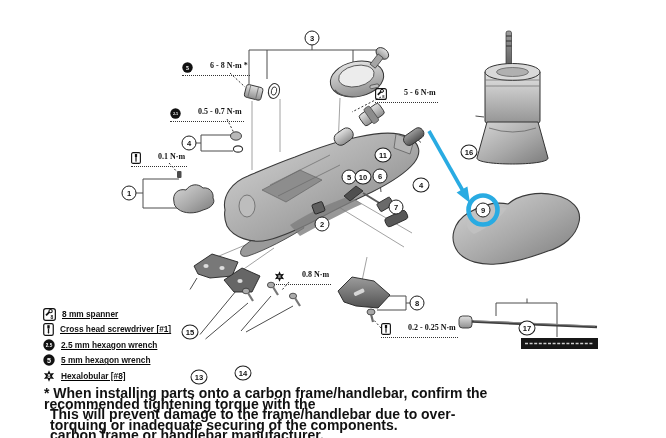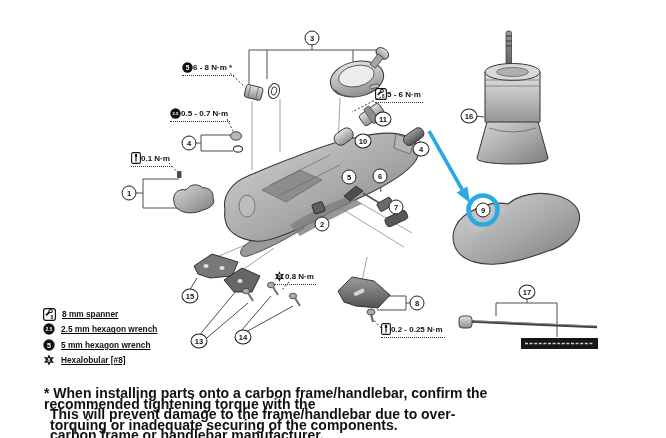--- a/index.html
+++ b/index.html
@@ -2,24 +2,24 @@
 <html><head>
 <meta charset="utf-8">
 <style>
   html,body{margin:0;padding:0;background:#fff;}
   #stage{position:relative;width:666px;height:438px;background:#fff;overflow:hidden;
          font-family:"Liberation Sans","DejaVu Sans",sans-serif;}
   #art{position:absolute;left:0;top:0;}
   .co{position:absolute;width:13px;height:13px;border:1.3px solid #1d1d1d;border-radius:50%;
       background:#fff;display:flex;align-items:center;justify-content:center;
       font-size:7.6px;font-weight:bold;color:#111;transform:translate(-50%,-50%);line-height:1;}
-  .co.w2{width:15px;}
-  .tq{position:absolute;display:flex;align-items:flex-end;gap:0;
+  .co.w2{width:15px;margin-top:36px;}
+  .tq{position:absolute;display:flex;align-items:center;gap:17px;
       font-size:8px;font-weight:bold;color:#111;white-space:nowrap;
-      border-bottom:1.1px dotted #333;padding:0 2px 2px 0;line-height:1.1;}
+      border-bottom:1.1px dotted #333;padding:0 2px 2px 0;line-height:1.1;font-family:Liberation Serif, serif;}
   .tq svg{flex:0 0 auto;margin-top:0.5px;}
   .legend{position:absolute;left:43px;top:308px;text-decoration:underline;}
   .lrow{display:flex;align-items:center;gap:6px;height:12px;margin-bottom:3.4px;
         font-size:8.3px;font-weight:bold;color:#111;white-space:nowrap;}
   .lrow svg{flex:0 0 auto;}
   .footnote{position:absolute;left:44px;top:388px;width:460px;
             font-size:14px;font-weight:bold;color:#111;line-height:10.6px;}
   .footnote .ind{padding-left:6px;}
 </style>
 </head>
@@ -335,20 +335,29 @@
   <div class="lrow">
     <svg width="13" height="13" viewBox="0 0 12 12">
       <rect x="0.6" y="0.6" width="10.8" height="10.8" rx="2" fill="none" stroke="#111" stroke-width="1.1"></rect>
       <line x1="2.8" y1="6.8" x2="6" y2="3.6" stroke="#111" stroke-width="1.7"></line>
       <circle cx="7" cy="2.9" r="1.5" fill="none" stroke="#111" stroke-width="1"></circle>
       <text x="8.3" y="10.4" font-size="4.6" font-weight="bold" fill="#111" text-anchor="middle">8</text>
     </svg>
     <span>8 mm spanner</span>
   </div>
   <div class="lrow">
+    <svg width="11" height="13" viewBox="0 0 10 12">
+      <rect x="0.6" y="0.6" width="8.8" height="10.8" rx="1.5" fill="none" stroke="#111" stroke-width="1.1"></rect>
+      <rect x="3.9" y="2" width="2.2" height="3" fill="#111"></rect>
+      <line x1="5" y1="5" x2="5" y2="8.4" stroke="#111" stroke-width="1.2"></line>
+      <path d="M4.1,8.4 h1.8 l-0.9,1.8 z" fill="#111"></path>
+    </svg>
+    <span>Cross head screwdriver [#1]</span>
+  </div>
+  <div class="lrow">
     <svg width="12" height="12" viewBox="0 0 11 11">
       <circle cx="5.5" cy="5.5" r="5.2" fill="#111"></circle>
       <text x="5.5" y="7.3" font-size="4.2" font-weight="bold" fill="#fff" text-anchor="middle">2.5</text>
     </svg>
     <span>2.5 mm hexagon wrench</span>
   </div>
   <div class="lrow">
     <svg width="12" height="12" viewBox="0 0 11 11">
       <circle cx="5.5" cy="5.5" r="5.2" fill="#111"></circle>
       <text x="5.5" y="7.9" font-size="6.6" font-weight="bold" fill="#fff" text-anchor="middle">5</text>

